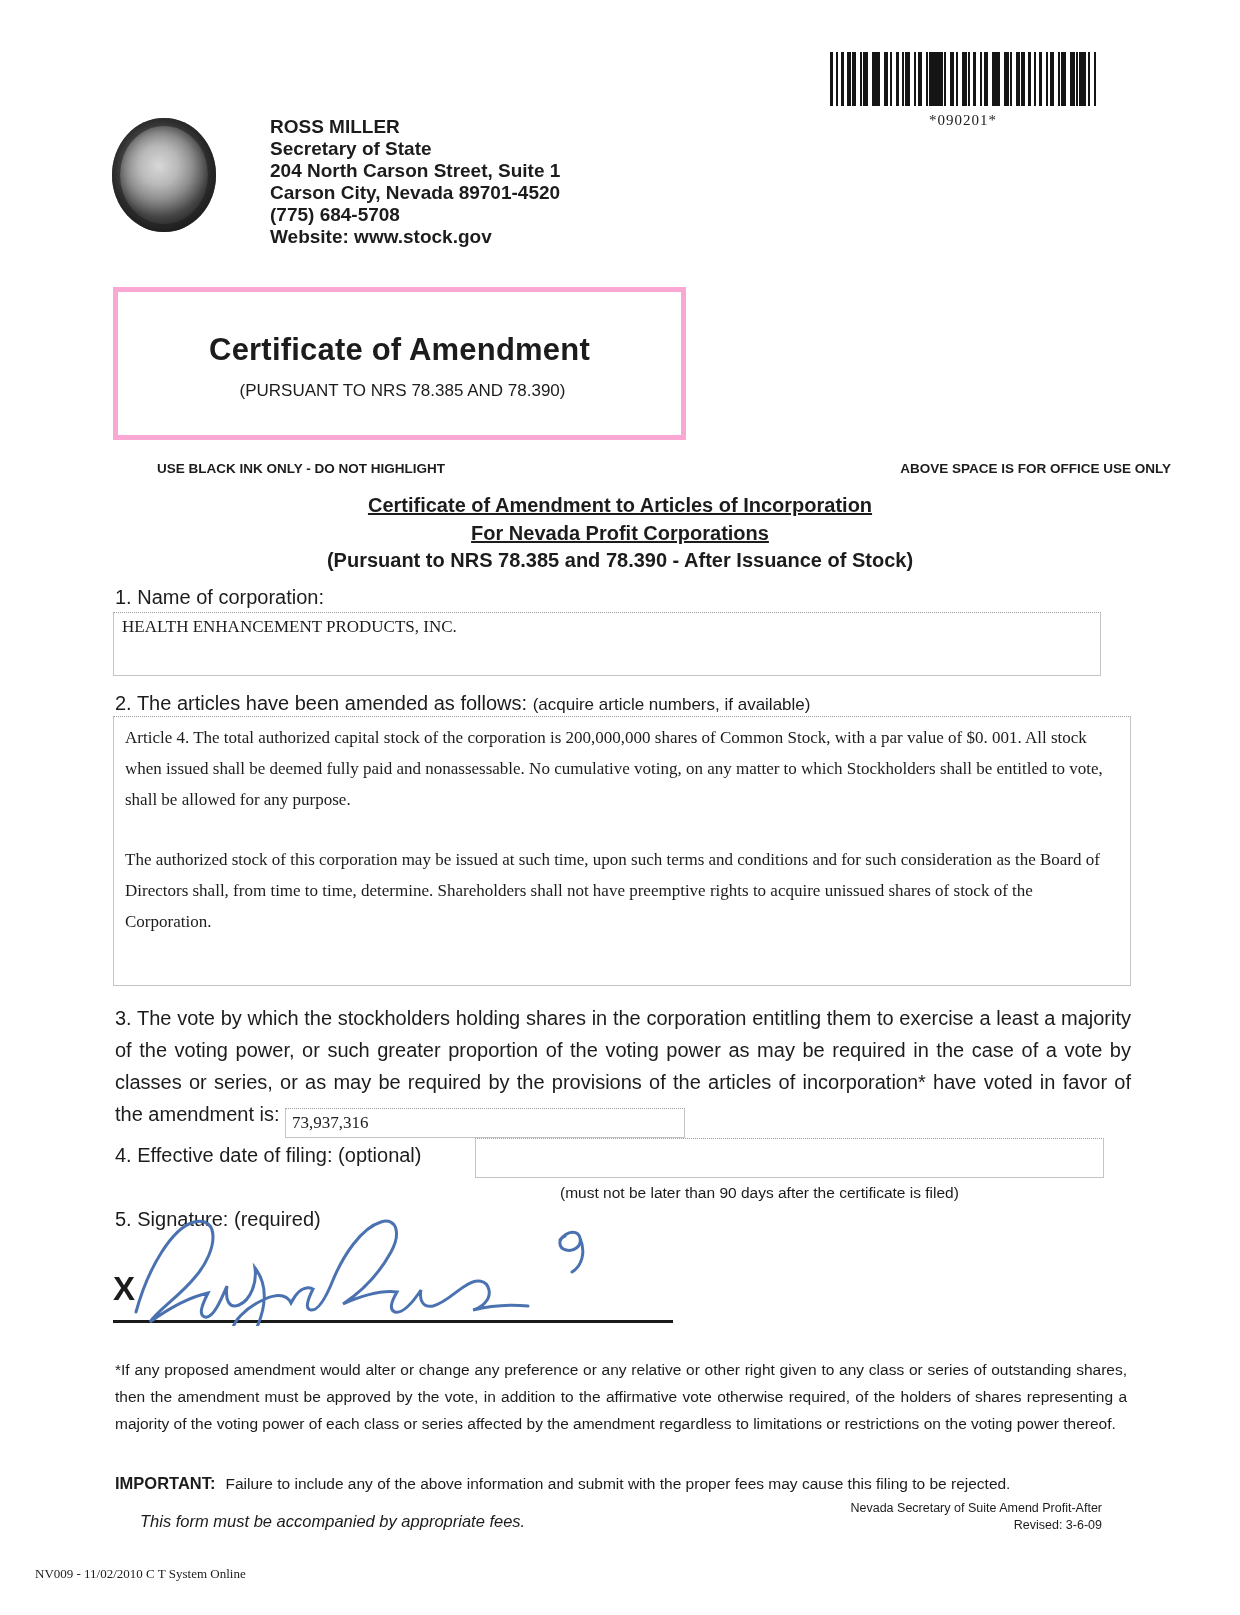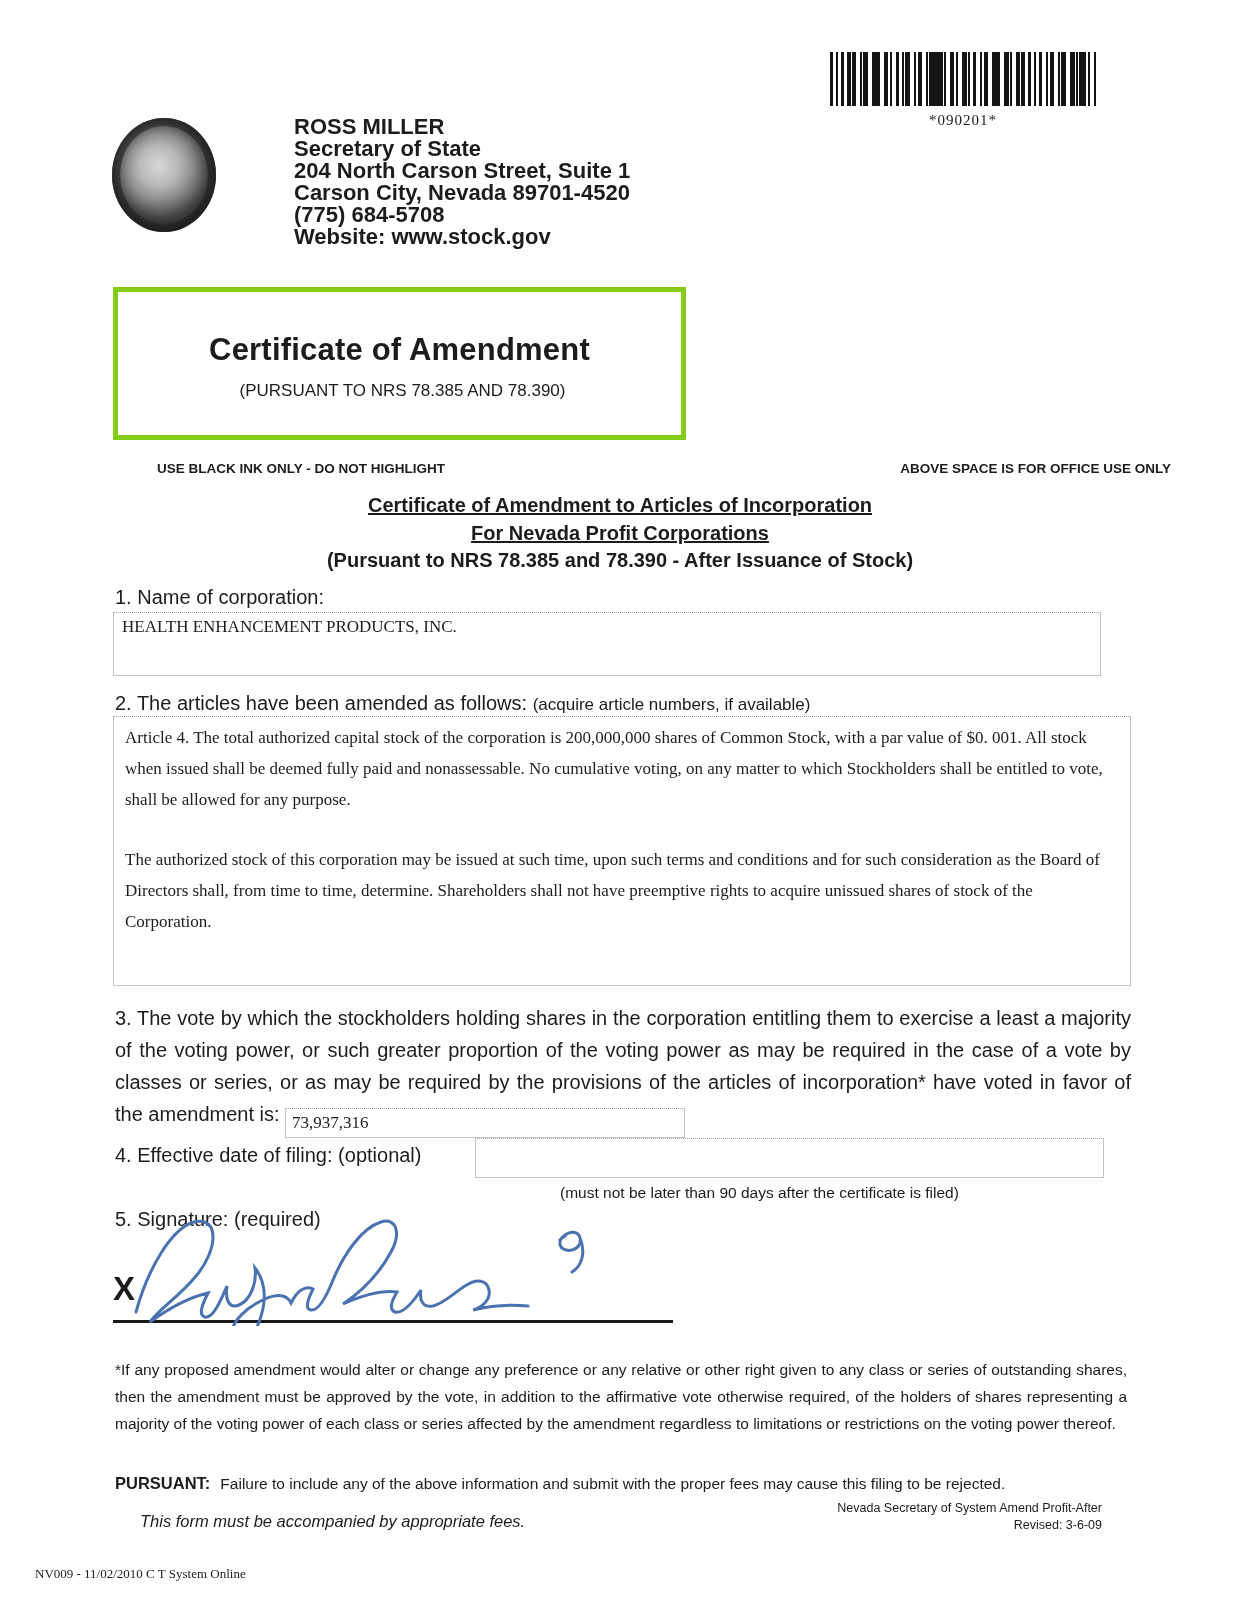--- a/index.html
+++ b/index.html
@@ -10,35 +10,35 @@
   }
   .abs{position:absolute;}
   .serif{font-family:"Liberation Serif","DejaVu Serif",serif;}
 
   
   .seal{
     left:112px;top:118px;width:104px;height:114px;border-radius:50%;
     background:radial-gradient(circle at 45% 42%, #d8d8d8 0%, #b9b9b9 22%, #8f8f8f 38%, #4a4a4a 58%, #2e2e2e 75%, #242424 100%);
     box-shadow:inset 0 0 0 8px rgba(30,30,30,.55), inset 0 0 14px 6px rgba(20,20,20,.5);
   }
-  .hdr-contact{left:270px;top:116px;font-size:22px;line-height:22px;font-weight:bold;margin-left:24px;}
+  .hdr-contact{left:270px;top:116px;font-size:19px;line-height:22px;font-weight:bold;}
   .barcode{
     left:830px;top:52px;width:266px;height:54px;
     background:
       repeating-linear-gradient(90deg,#151515 0 2px,transparent 2px 6px),
       repeating-linear-gradient(90deg,#151515 0 3px,transparent 3px 11px),
       repeating-linear-gradient(90deg,transparent 0 17px,#151515 17px 21px,transparent 21px 29px);
     background-color:#fff;
   }
   .barcode-text{left:830px;top:112px;width:266px;text-align:center;font-size:15px;letter-spacing:1px;}
 
   
   .title-box{
     left:113px;top:287px;width:563px;height:143px;
-    border:5px solid #84cc16;text-align:center;
+    border:5px solid #f9a8d4;text-align:center;
   }
   .title-box .t1{margin-top:40px;font-size:31px;font-weight:bold;letter-spacing:.2px;}
   .title-box .t2{margin-top:13px;font-size:17px;padding-left:6px;}
 
   .ink-row{left:113px;top:461px;width:1014px;display:flex;justify-content:space-between;
     font-size:13.5px;font-weight:bold;margin-left:44px;}
 
   .form-heading{left:0;top:492px;width:1240px;text-align:center;font-weight:bold;font-size:20px;line-height:27.5px;}
   .form-heading .u{text-decoration:underline;}
 
@@ -154,23 +154,23 @@
                C275,106 285,94 293,82 C291,92 295,100 305,98 C317,95 327,84 337,78
                C349,70 359,72 361,82 C363,92 353,100 345,102 C361,98 381,96 400,98"></path>
       <path d="M432,32 C440,22 450,22 452,30 C454,38 446,44 438,42 C430,40 430,31 437,28
                M452,30 C458,44 454,58 444,64"></path>
     </g>
   </svg>
 
   <p class="abs footnote">*If any proposed amendment would alter or change any preference or any relative or other right given to any class or series of outstanding shares, then the amendment must be approved by the vote, in addition to the affirmative vote otherwise required, of the holders of shares representing a majority of the voting power of each class or series affected by the amendment regardless to limitations or restrictions on the voting power thereof.</p>
 
   <div class="abs important-row">
-    <span class="important-label">PURSUANT:</span><span>Failure to include any of the above information and submit with the proper fees may cause this filing to be rejected.</span>
+    <span class="important-label">IMPORTANT:</span><span>Failure to include any of the above information and submit with the proper fees may cause this filing to be rejected.</span>
   </div>
 
   <div class="abs fees-note">This form must be accompanied by appropriate fees.</div>
   <div class="abs right-meta">
-    <div>Nevada Secretary of System Amend Profit-After</div>
+    <div>Nevada Secretary of Suite Amend Profit-After</div>
     <div>Revised:  3-6-09</div>
   </div>
   <div class="abs bottom-left serif">NV009 - 11/02/2010 C T System Online</div>
 
 </div>
 
 </body></html>

